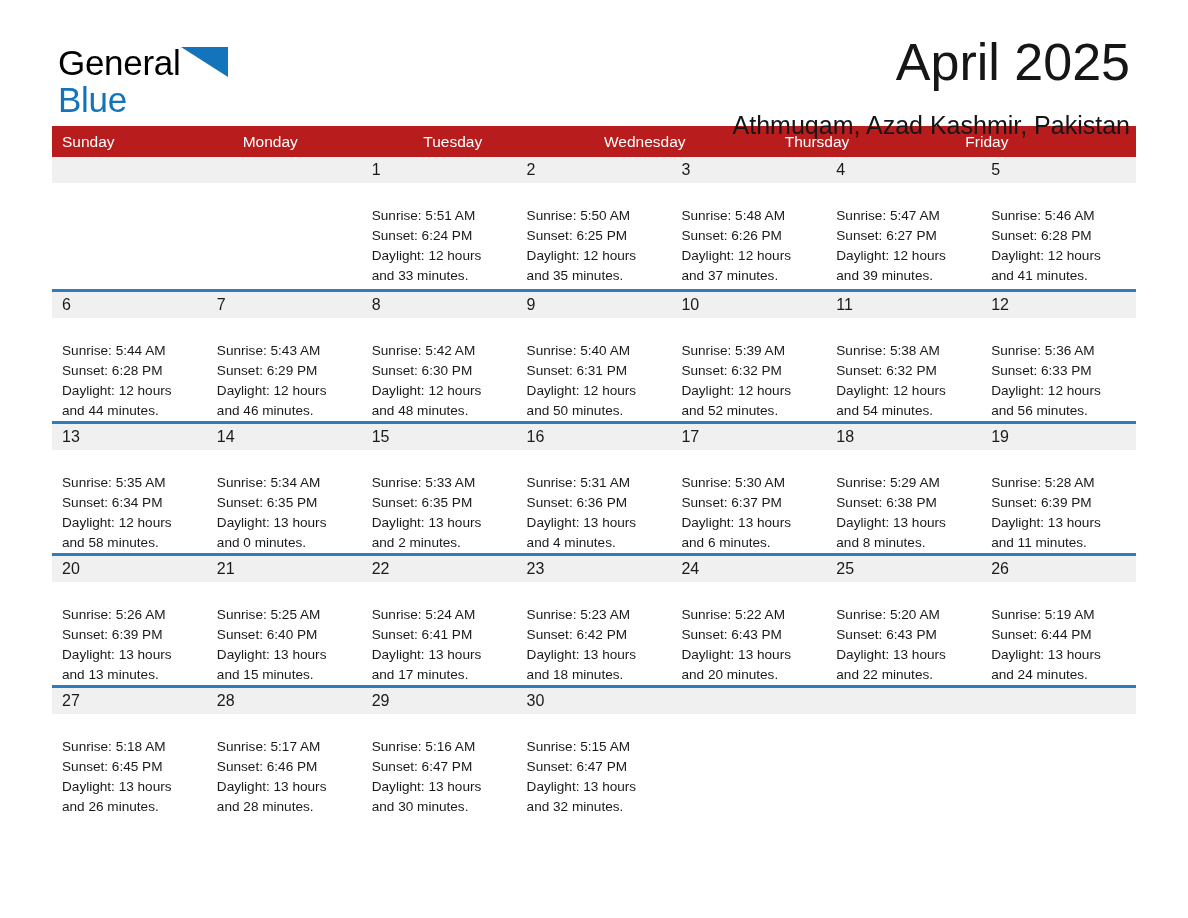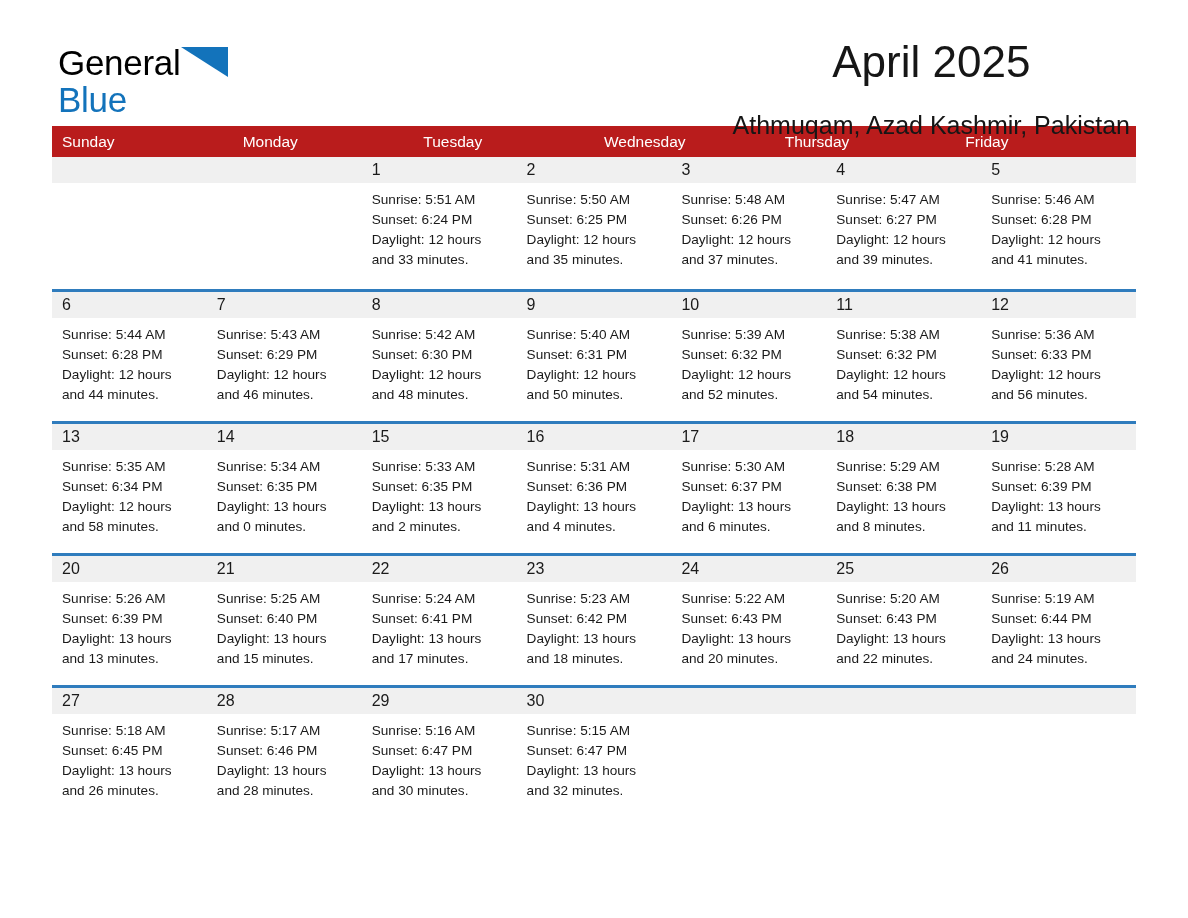--- a/index.html
+++ b/index.html
@@ -63,26 +63,25 @@
     color: #1373bb;
     letter-spacing: -0.3px;
   }
   .title-block {
     position: absolute;
     right: 6px;
     top: 36px;
     text-align: right;
   }
   .month-title {
-    font-size: 44px;
+    font-size: 52px;
     line-height: 52px;
     font-weight: normal;
     color: #161616;
     letter-spacing: 0px;
-    text-align: center;
   }
   .location-title {
     margin-top: 22px;
     font-size: 25px;
     line-height: 30px;
     font-weight: normal;
     color: #161616;
   }
 
   
@@ -123,21 +122,21 @@
     background: #f0f0f0;
     height: 26px;
   }
   .day-num {
     font-size: 16px;
     line-height: 26px;
     padding-left: 10px;
     color: #1a1a1a;
   }
   .day-body {
-    padding: 7px 10px 0 10px;
+    padding: 23px 10px 0 10px;
     font-size: 13.6px;
     line-height: 20px;
     color: #1a1a1a;
   }
   .day-body div {
     white-space: nowrap;
   }
 </style>
 </head>
 <body>

